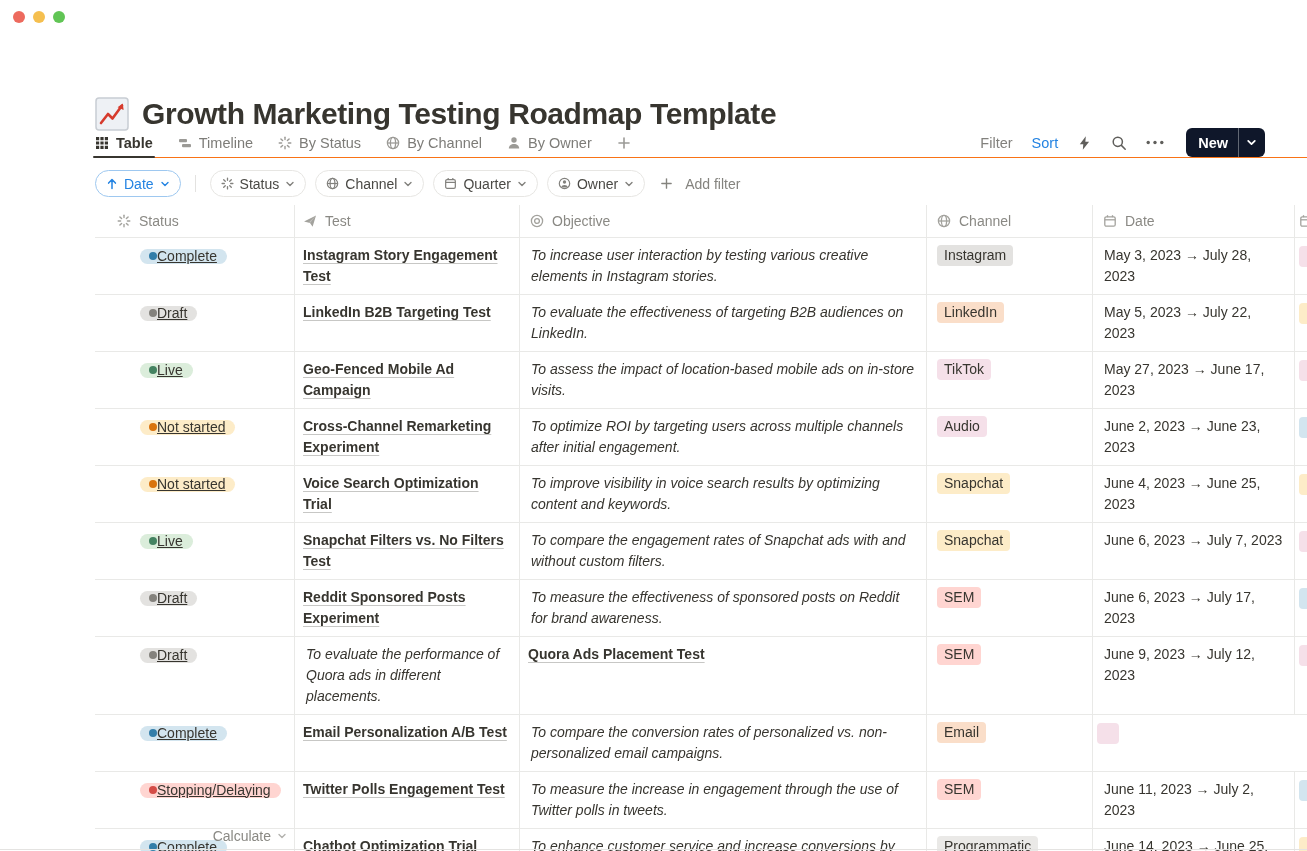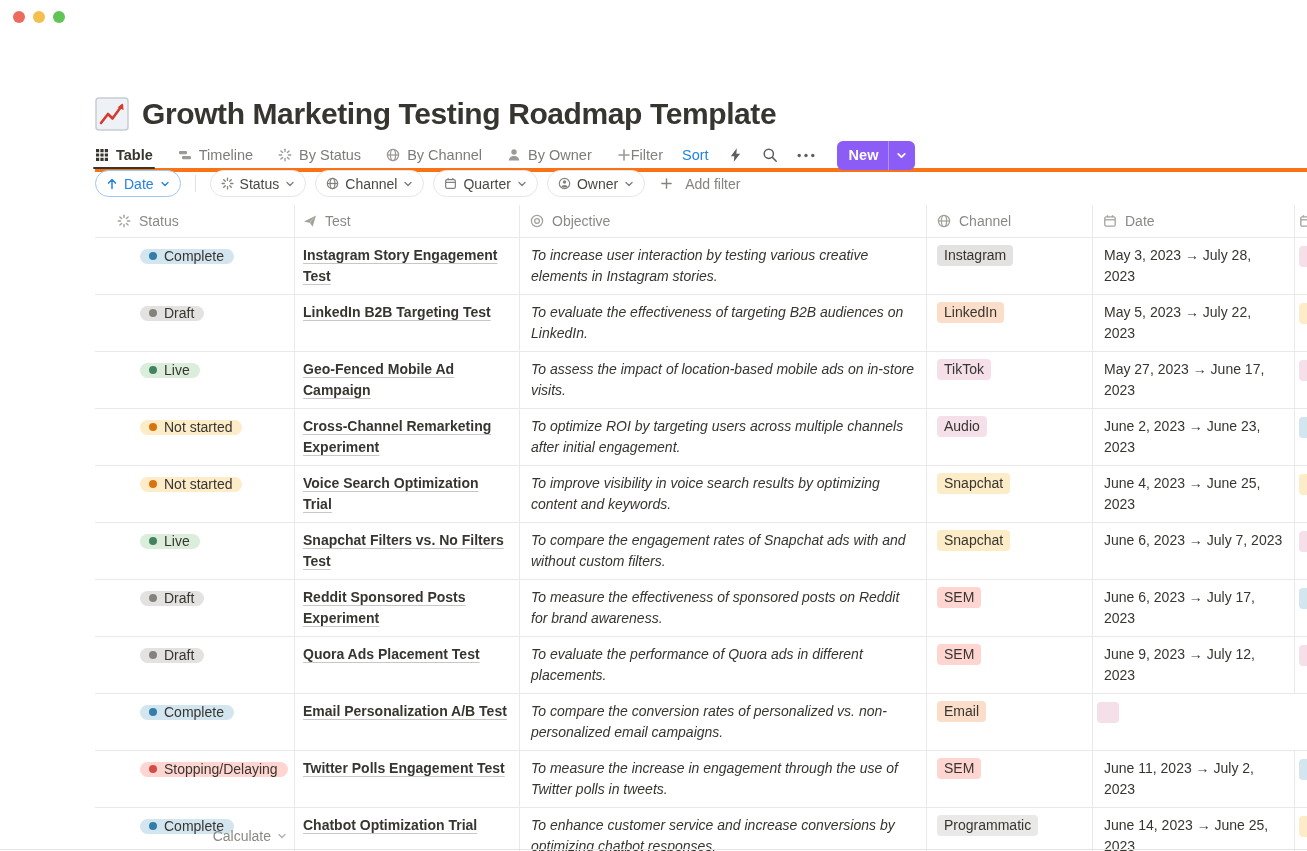--- a/index.html
+++ b/index.html
@@ -13,37 +13,37 @@
   .traffic { position:absolute; top:11px; left:13px; display:flex; gap:8px; }
   .dot-btn { width:12px; height:12px; border-radius:50%; }
   .dot-red { background:#ed6a5e; } .dot-yellow { background:#f5bf4f; } .dot-green { background:#61c555; }
 
   
   .title-row { position:absolute; left:95px; top:70px; display:flex; align-items:center; gap:13px;margin-top:25px; }
   .page-emoji { width:34px; height:34px; flex:0 0 auto; }
   .page-title { font-size:30px; line-height:38px; font-weight:700; letter-spacing:-0.4px; color:#37352f; }
 
   
-  .view-bar { position:absolute; left:95px; top:142px; width:1212px; height:30px;
-    border-bottom:4px solid #f97316; display:flex; align-items:center; }
+  .view-bar { position:absolute; left:95px; top:128px; width:1212px; height:30px;
+    border-bottom:1px solid #f97316; display:flex; align-items:center; justify-content:space-between; }
   .tabs { display:flex; align-items:center; gap:25px; height:100%; }
   .tab { position:relative; display:flex; align-items:center; gap:7px; height:100%;
     color:#7d7c78; font-size:14.5px; cursor:pointer; }
   .tab svg { color:#9b9a96; }
   .tab.active { color:#37352f; font-weight:700; }
   .tab.active svg { color:#37352f; }
   .tab.active::after { content:""; position:absolute; left:-2px; right:-2px; bottom:-1px; height:2px;
     background:#37352f; border-radius:1px; }
   .tab-add { color:#9b9a96; display:flex; align-items:center; height:100%; }
 
-  .view-controls { display:flex; align-items:center; gap:19px; margin-right:95px; }
+  .view-controls { display:flex; align-items:center; gap:19px; margin-right:42px; }
   .ctl-text { font-size:14.5px; color:#82817d; cursor:pointer; }
   .ctl-text.blue { color:#2383e2; }
   .ctl-icon { display:flex; align-items:center; color:#5f5e5b; cursor:pointer; }
-  .new-btn { display:flex; align-items:center; background:#8b5cf6; border-radius:6px; height:29px;
+  .new-btn { display:flex; align-items:center; background:#0f172a; border-radius:6px; height:29px;
     overflow:hidden; cursor:pointer; margin-left:3px; }
   .new-label { color:#fff; font-weight:700; font-size:14.5px; padding:0 10px 0 12px; }
   .new-divider { width:1px; height:29px; background:rgba(255,255,255,0.35); }
   .new-chev { display:flex; align-items:center; color:#fff; padding:0 8px 0 7px; }
 
   
   .filter-bar { position:absolute; left:95px; top:170px; display:flex; align-items:center; gap:9px; }
   .chip { display:flex; align-items:center; gap:6px; height:27px; padding:0 10px;
     border:1px solid #e7e6e3; border-radius:14px; background:#fff; color:#4a4945; font-size:14px; cursor:pointer; }
   .chip svg { color:#82817d; }
@@ -66,22 +66,22 @@
 
   .rows { position:absolute; left:95px; top:238px; width:1212px; }
   .trow { min-height:53px; border-bottom:1px solid #e9e9e7; background:#fff; }
   .cell { padding:7px 10px; border-right:1px solid #e9e9e7; line-height:21px; font-size:14px; overflow:hidden; }
   .c-status { padding-left:45px; }
   .c-test { padding-left:8px; }
   .c-objective { padding-left:11px; color:#37352f;font-style:italic; }
   .c-date { padding-left:11px; white-space:normal; }
   .c-quarter { border-right:none; padding:8px 0 0 4px; }
 
-  .status-pill { display:inline-flex; align-items:center; gap:7px; height:15px; padding:0 10px 0 9px;
-    border-radius:11px; white-space:nowrap; cursor:pointer; }
+  .status-pill { display:inline-flex; align-items:center; height:15px; padding:0 10px 0 9px;
+    border-radius:11px; white-space:nowrap; cursor:pointer;text-decoration:underline; }
   .status-pill .dot { width:8px; height:8px; border-radius:50%; flex:0 0 auto; }
   .tag { display:inline-flex; align-items:center; height:21px; padding:0 7px; border-radius:4px;
     white-space:nowrap; cursor:pointer; }
   .sliver { display:block; width:22px; height:21px; border-radius:4px; }
 
   [data-color="blue"]      { --bg:#d3e5ef; --dot:#337ea9; }
   [data-color="gray"]      { --bg:#e3e2e0; --dot:#84827d; }
   [data-color="green"]     { --bg:#dbeddb; --dot:#448361; }
   [data-color="yellow"]    { --bg:#fdecc8; --dot:#d9730d; }
   [data-color="red"]       { --bg:#ffd5d1; --dot:#d44c47; }
@@ -494,24 +494,24 @@
     </div>
   </div>
 
   <div class="trow tgrid">
     <div class="cell c-status">
       <span class="status-pill" data-color="gray">
         <i class="dot"></i>
         <span>Draft</span>
       </span>
     </div>
+    <div class="cell c-objective">To evaluate the performance of Quora ads in different placements.</div>
     <div class="cell c-test">
       <span class="test-link">Quora Ads Placement Test</span>
     </div>
-    <div class="cell c-objective">To evaluate the performance of Quora ads in different placements.</div>
     <div class="cell c-channel">
       <span class="tag" data-color="red">
         <span>SEM</span>
       </span>
     </div>
     <div class="cell c-date">June 9, 2023 → July 12, 2023</div>
     <div class="cell c-quarter">
       <span class="sliver" data-color="pink"></span>
     </div>
   </div>

